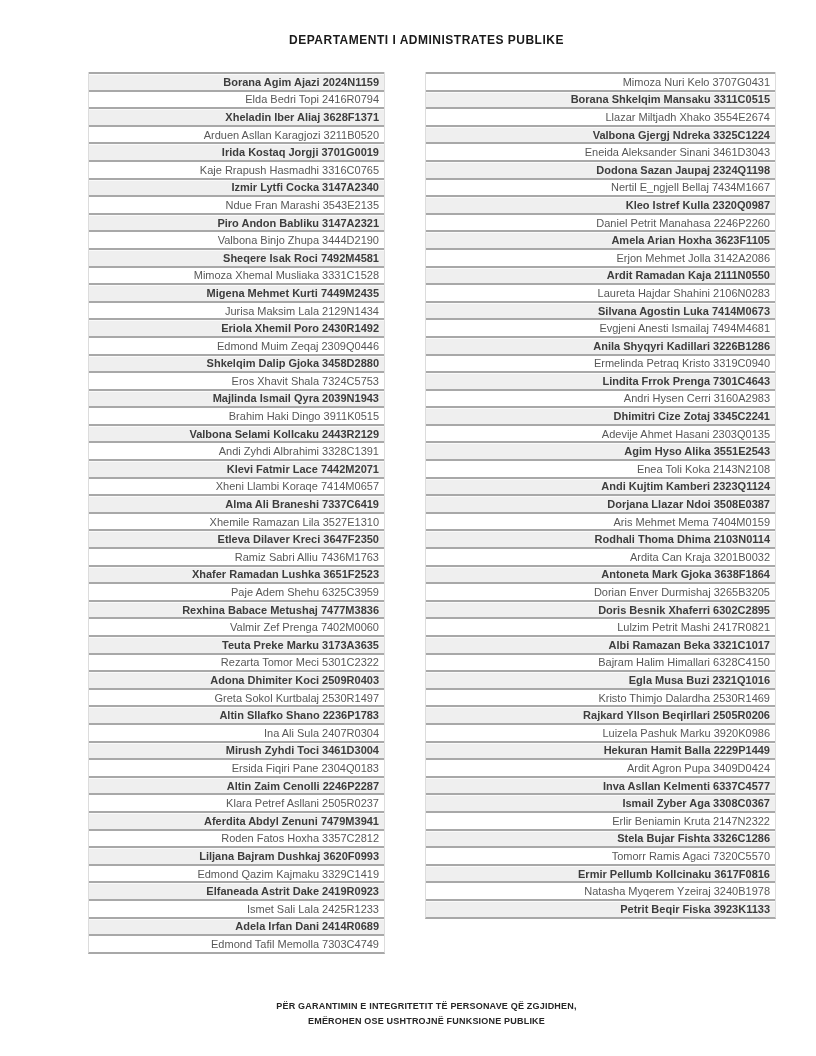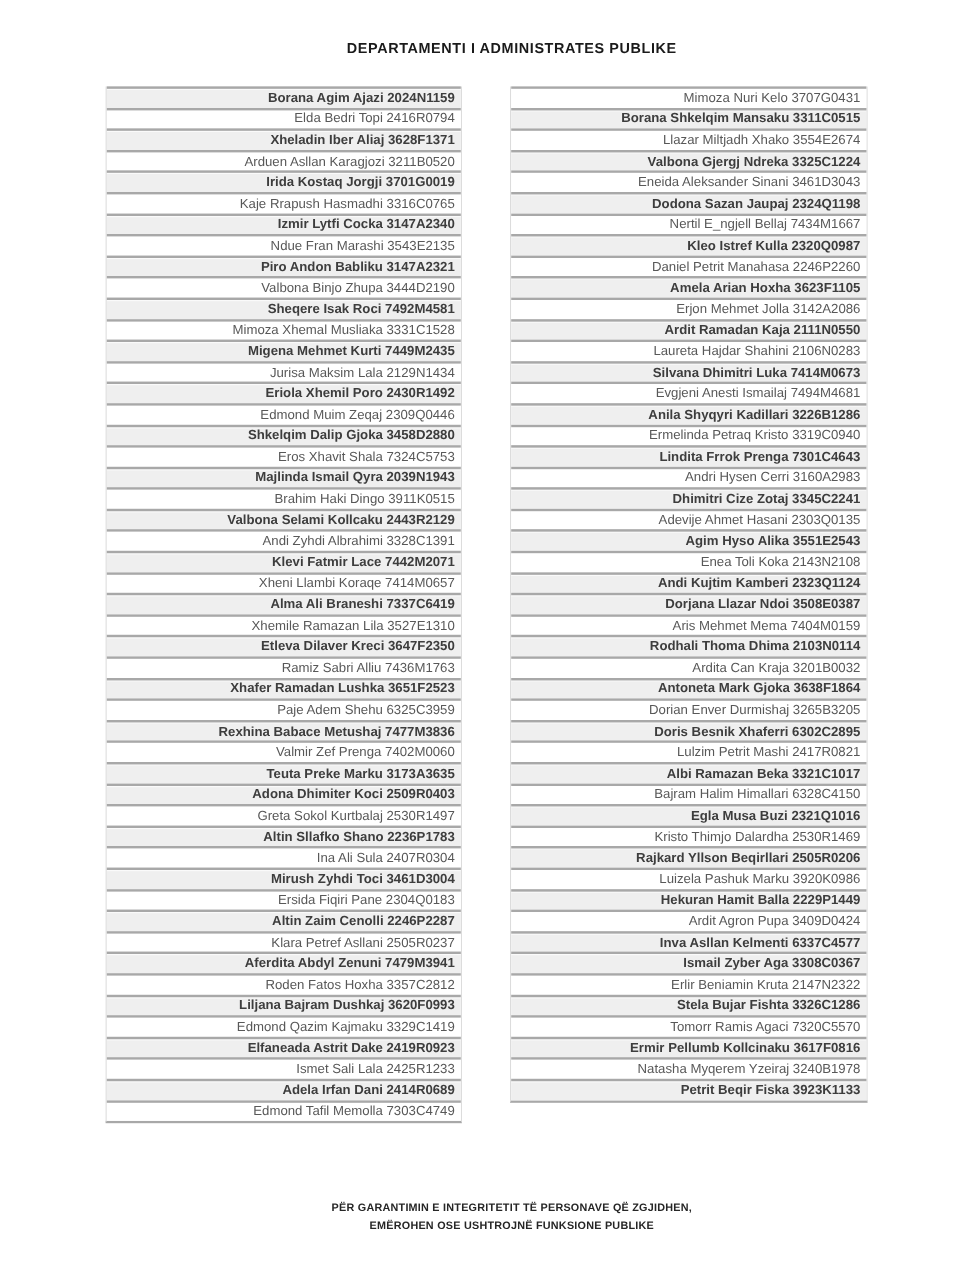--- a/index.html
+++ b/index.html
@@ -26,21 +26,21 @@
   .col {
     position: absolute;
     top: 72px;
     border-bottom: 2px solid var(--row-border, #a8a8a8);
     border-left: 1px solid #dcdcdc;
     border-right: 1px solid #dcdcdc;
     box-sizing: border-box;
     text-align: right;
   }
   #col-left  { left: 88px;  width: 297px; }
-  #col-right { left: 425px; width: 298px; }
+  #col-right { left: 425px; width: 351px; }
   .cell {
     box-sizing: border-box;
     height: 17.6px;
     border-top: 2px solid var(--row-border, #a8a8a8);
     display: flex;
     align-items: center;
     justify-content: flex-end;
     padding-right: 5px;
     font-size: 11px;
     color: #585858;
@@ -100,20 +100,21 @@
       <div class="cell">Xheni Llambi Koraqe 7414M0657</div>
       <div class="cell shaded">Alma Ali Braneshi 7337C6419</div>
       <div class="cell">Xhemile Ramazan Lila 3527E1310</div>
       <div class="cell shaded">Etleva Dilaver Kreci 3647F2350</div>
       <div class="cell">Ramiz Sabri Alliu 7436M1763</div>
       <div class="cell shaded">Xhafer Ramadan Lushka 3651F2523</div>
       <div class="cell">Paje Adem Shehu 6325C3959</div>
       <div class="cell shaded">Rexhina Babace Metushaj 7477M3836</div>
       <div class="cell">Valmir Zef Prenga 7402M0060</div>
       <div class="cell shaded">Teuta Preke Marku 3173A3635</div>
+      <div class="cell">Rezarta Tomor Meci 5301C2322</div>
       <div class="cell shaded">Adona Dhimiter Koci 2509R0403</div>
       <div class="cell">Greta Sokol Kurtbalaj 2530R1497</div>
       <div class="cell shaded">Altin Sllafko Shano 2236P1783</div>
       <div class="cell">Ina Ali Sula 2407R0304</div>
       <div class="cell shaded">Mirush Zyhdi Toci 3461D3004</div>
       <div class="cell">Ersida Fiqiri Pane 2304Q0183</div>
       <div class="cell shaded">Altin Zaim Cenolli 2246P2287</div>
       <div class="cell">Klara Petref Asllani 2505R0237</div>
       <div class="cell shaded">Aferdita Abdyl Zenuni 7479M3941</div>
       <div class="cell">Roden Fatos Hoxha 3357C2812</div>
@@ -131,21 +132,21 @@
       <div class="cell shaded">Valbona Gjergj Ndreka 3325C1224</div>
       <div class="cell">Eneida Aleksander Sinani 3461D3043</div>
       <div class="cell shaded">Dodona Sazan Jaupaj 2324Q1198</div>
       <div class="cell">Nertil E_ngjell Bellaj 7434M1667</div>
       <div class="cell shaded">Kleo Istref Kulla 2320Q0987</div>
       <div class="cell">Daniel Petrit Manahasa 2246P2260</div>
       <div class="cell shaded">Amela Arian Hoxha 3623F1105</div>
       <div class="cell">Erjon Mehmet Jolla 3142A2086</div>
       <div class="cell shaded">Ardit Ramadan Kaja 2111N0550</div>
       <div class="cell">Laureta Hajdar Shahini 2106N0283</div>
-      <div class="cell shaded">Silvana Dhimitri Luka 7414M0673</div>
+      <div class="cell shaded">Silvana Agostin Luka 7414M0673</div>
       <div class="cell">Evgjeni Anesti Ismailaj 7494M4681</div>
       <div class="cell shaded">Anila Shyqyri Kadillari 3226B1286</div>
       <div class="cell">Ermelinda Petraq Kristo 3319C0940</div>
       <div class="cell shaded">Lindita Frrok Prenga 7301C4643</div>
       <div class="cell">Andri Hysen Cerri 3160A2983</div>
       <div class="cell shaded">Dhimitri Cize Zotaj 3345C2241</div>
       <div class="cell">Adevije Ahmet Hasani 2303Q0135</div>
       <div class="cell shaded">Agim Hyso Alika 3551E2543</div>
       <div class="cell">Enea Toli Koka 2143N2108</div>
       <div class="cell shaded">Andi Kujtim Kamberi 2323Q1124</div>

